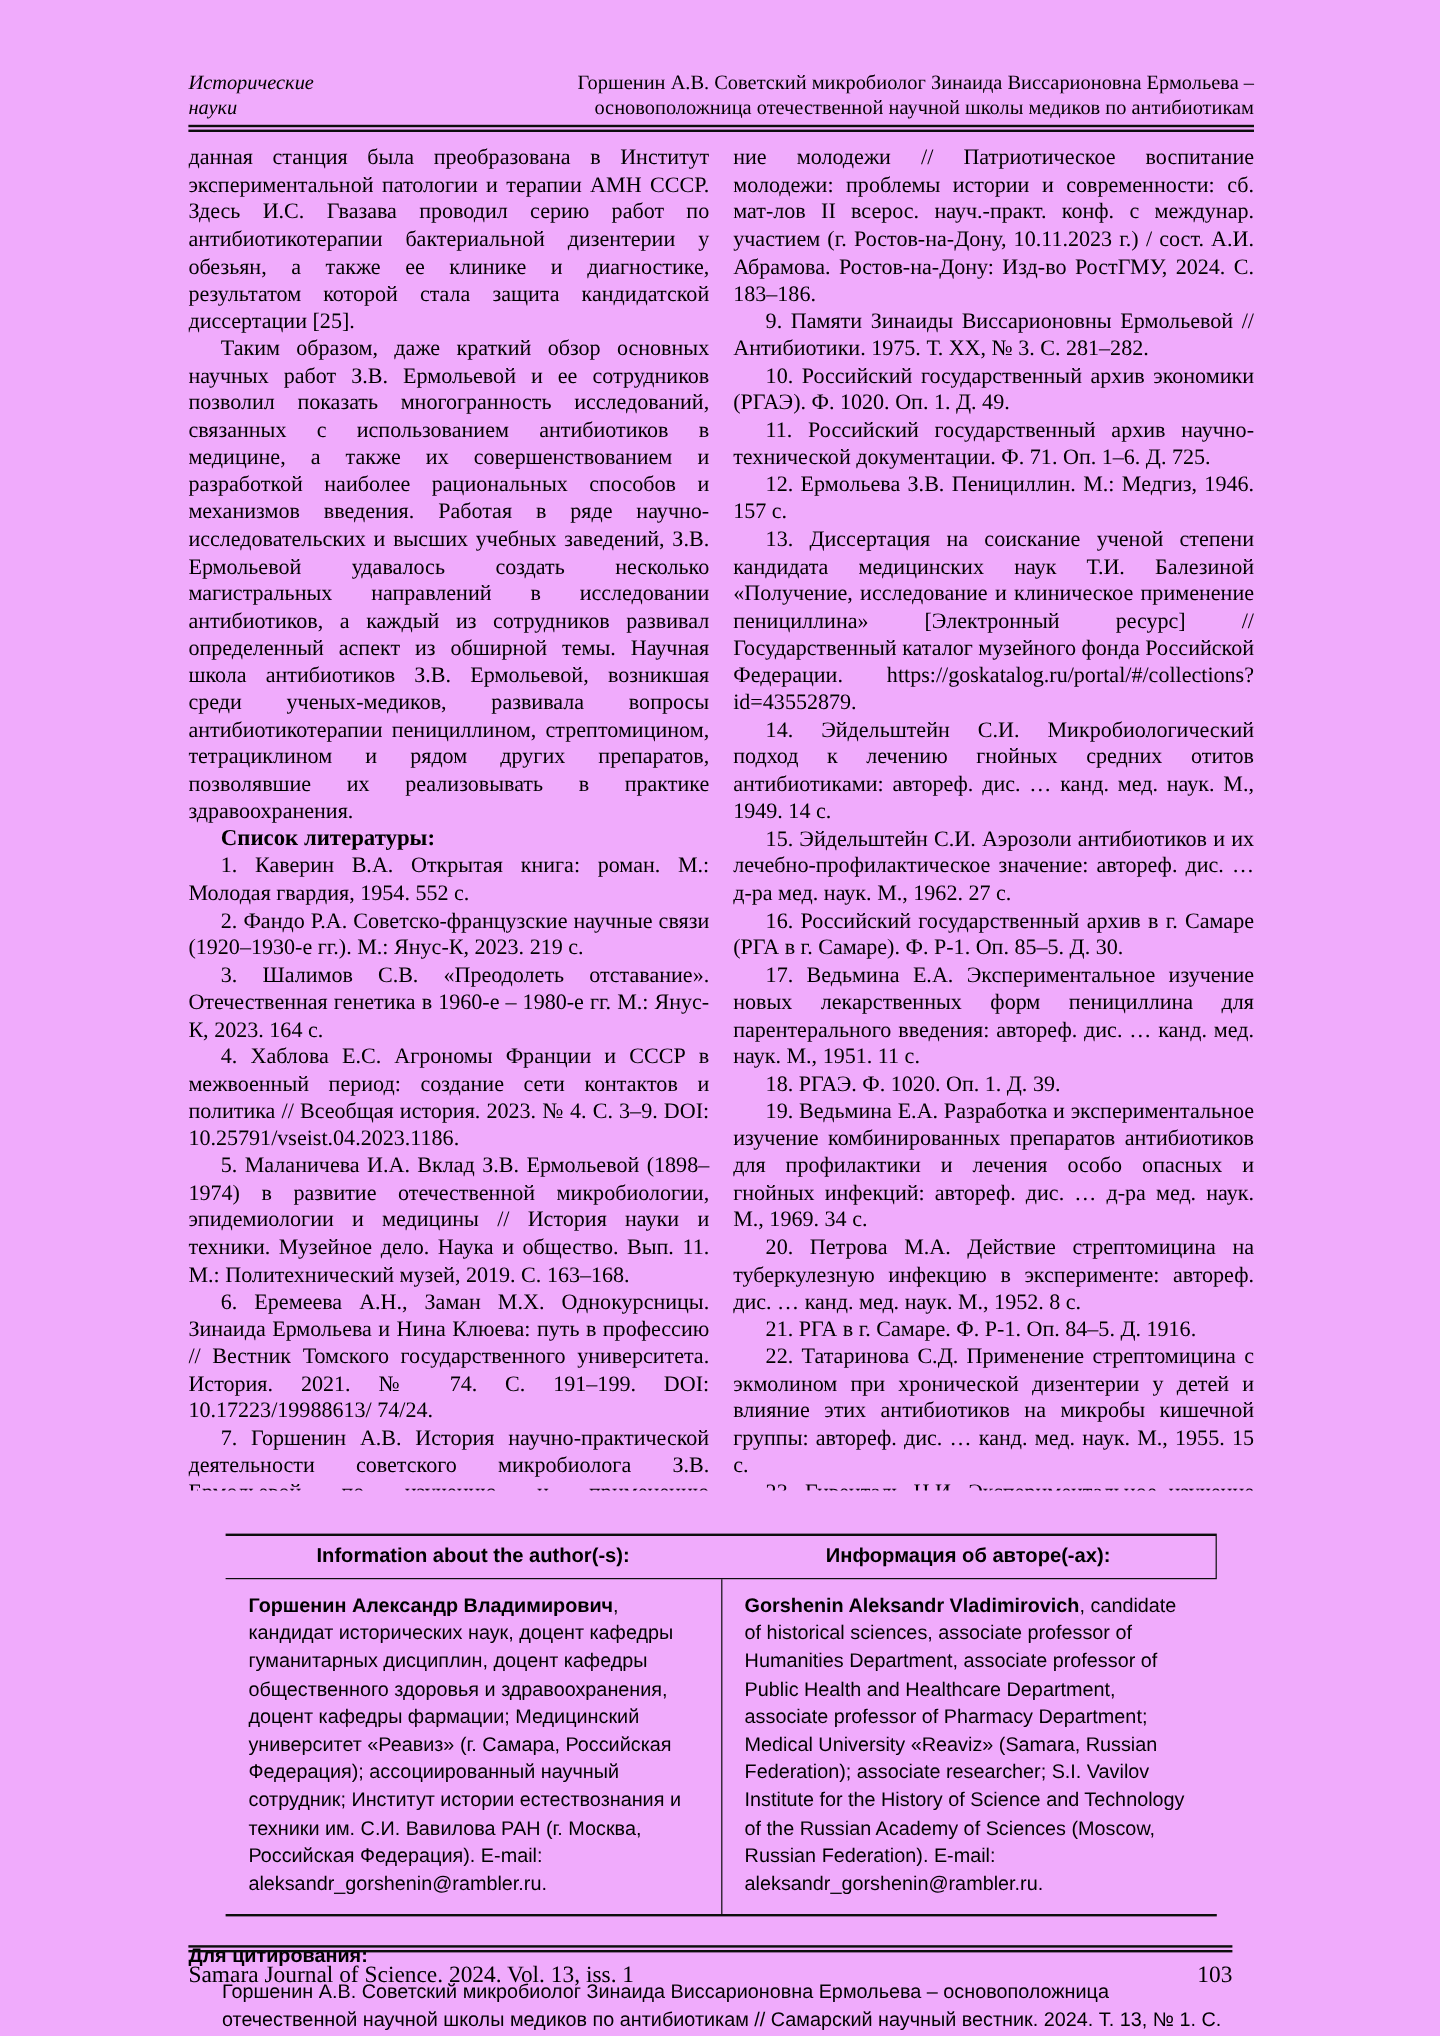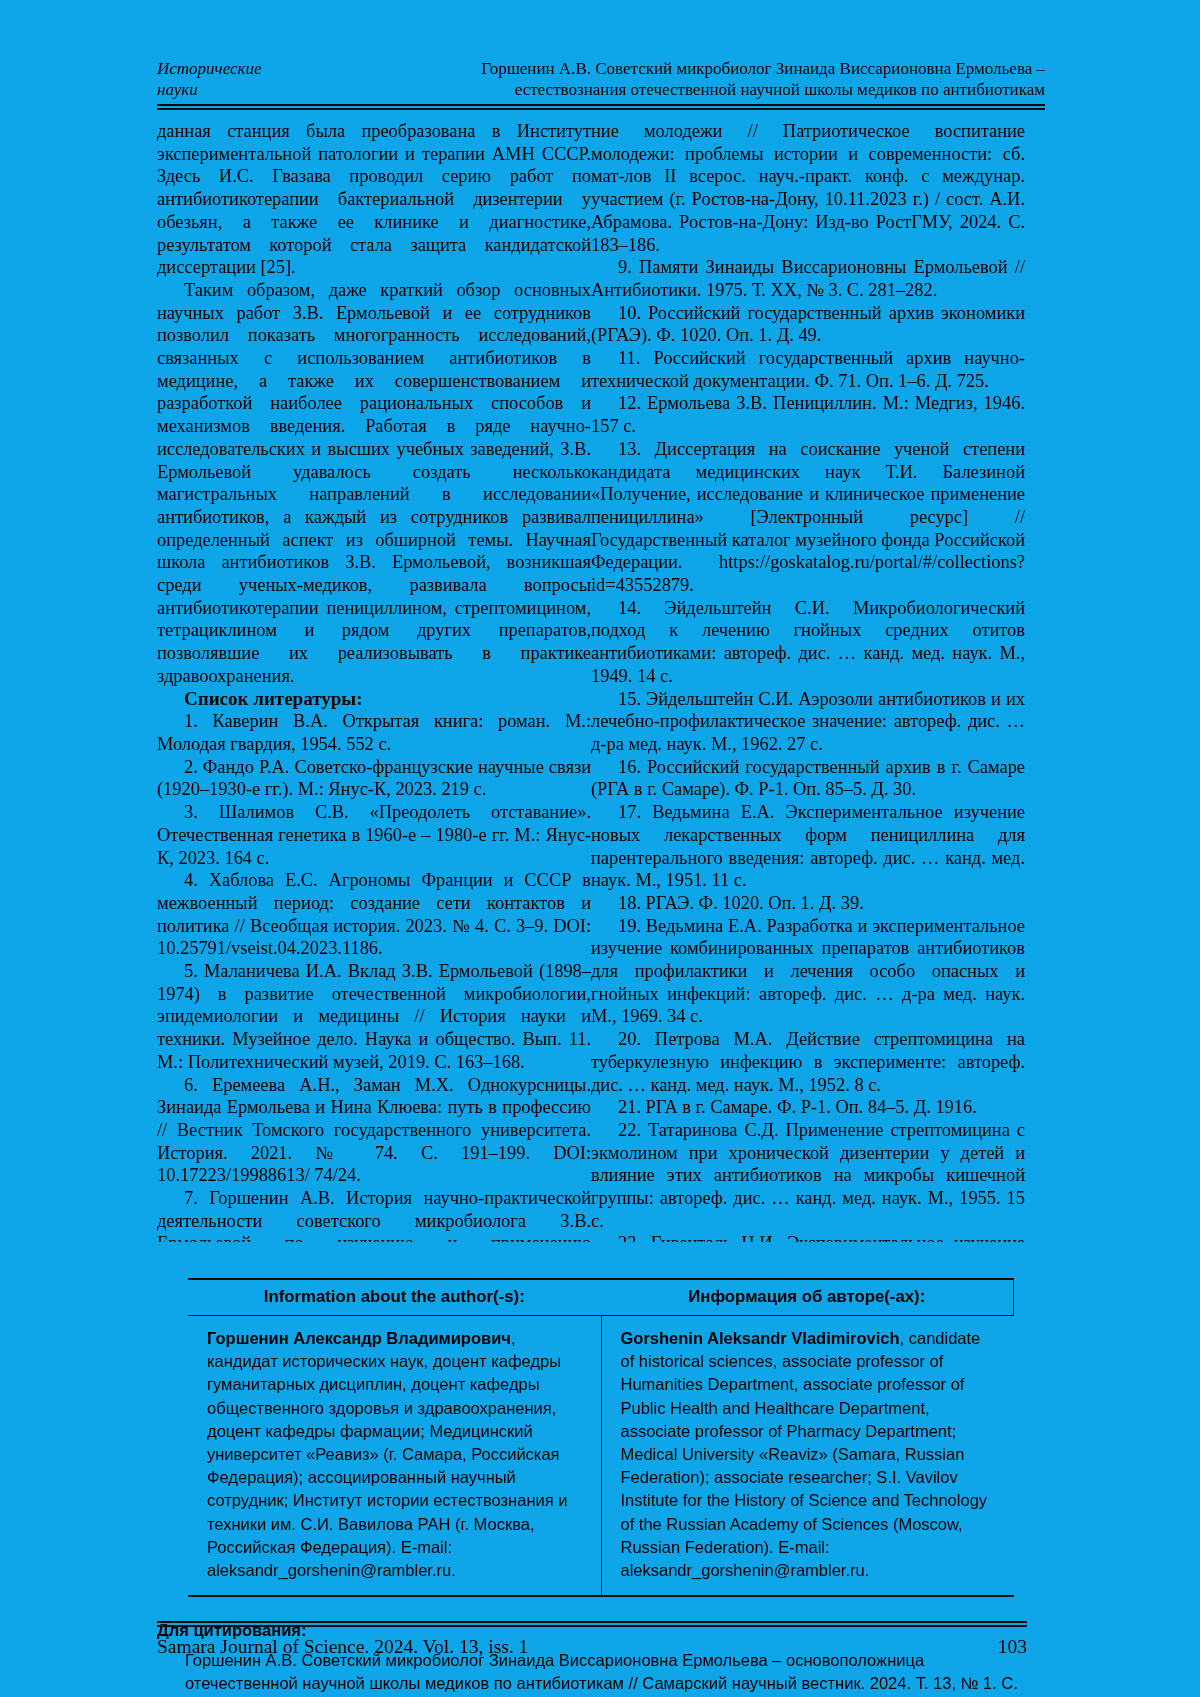--- a/index.html
+++ b/index.html
@@ -1,37 +1,37 @@
 <!DOCTYPE html>
 <html lang="ru"><head>
 <meta charset="utf-8">
 <style>
   html,body { margin:0; padding:0; background:#ffffff; }
   .page {
     position:relative;
     width:1200px; height:1697px;
     margin:0 auto;
-    background:#0ea5e9;
+    background:#f0abfc;
     color:#000;
     font-family:"Liberation Serif", serif;
     overflow:hidden;
   }
   .content { padding:58px 155px 0 157px; }
 
   
   .page-header { display:flex; justify-content:space-between; align-items:flex-end; }
   .section-name { font-style:italic; font-size:17px; line-height:21px; white-space:nowrap; }
   .running-title { text-align:right; font-size:17px; line-height:21px; }
 
   .thick-rule { height:2px; border-top:2px solid #0d0d0d; border-bottom:2px solid #0d0d0d; }
   .head-rule { margin-top:4px; }
 
   
   .columns {
-    display:flex; 
+    display:flex; gap:20px;
     margin-top:10px;
     font-size:18.4px; line-height:22.7px;
     text-align:justify;
     max-height:1122px; overflow:hidden;
   }
   .col { width:434px; }
   .col p { margin:0; text-indent:27px; }
   .col p.noindent { text-indent:0; }
   .refs-heading {
     font-weight:bold; font-size:19px;
@@ -71,21 +71,21 @@
 <div class="page">
   <div class="content">
 
     <div class="page-header">
       <div class="section-name">
         <div>Исторические</div>
         <div>науки</div>
       </div>
       <div class="running-title">
         <div>Горшенин А.В. Советский микробиолог Зинаида Виссарионовна Ермольева –</div>
-        <div>естествознания отечественной научной школы медиков по антибиотикам</div>
+        <div>основоположница отечественной научной школы медиков по антибиотикам</div>
       </div>
     </div>
     <div class="thick-rule head-rule"></div>
 
     <div class="columns">
       <div class="col">
         <p class="noindent">данная станция была преобразована в Институт экспериментальной патологии и терапии АМН СССР. Здесь И.С. Гвазава проводил серию работ по антибиотикотерапии бактериальной дизентерии у обезьян, а также ее клинике и диагностике, результатом которой стала защита кандидатской диссертации [25].</p>
         <p>Таким образом, даже краткий обзор основных научных работ З.В. Ермольевой и ее сотрудников позволил показать многогранность исследований, связанных с использованием антибиотиков в медицине, а также их совершенствованием и разработкой наиболее рациональных способов и механизмов введения. Работая в ряде научно-исследовательских и высших учебных заведений, З.В. Ермольевой удавалось создать несколько магистральных направлений в исследовании антибиотиков, а каждый из сотрудников развивал определенный аспект из обширной темы. Научная школа антибиотиков З.В. Ермольевой, возникшая среди ученых-медиков, развивала вопросы антибиотикотерапии пенициллином, стрептомицином, тетрациклином и рядом других препаратов, позволявшие их реализовывать в практике здравоохранения.</p>
         <p class="refs-heading">Список литературы:</p>
         <p>1. Каверин В.А. Открытая книга: роман. М.: Молодая гвардия, 1954. 552 с.</p>

